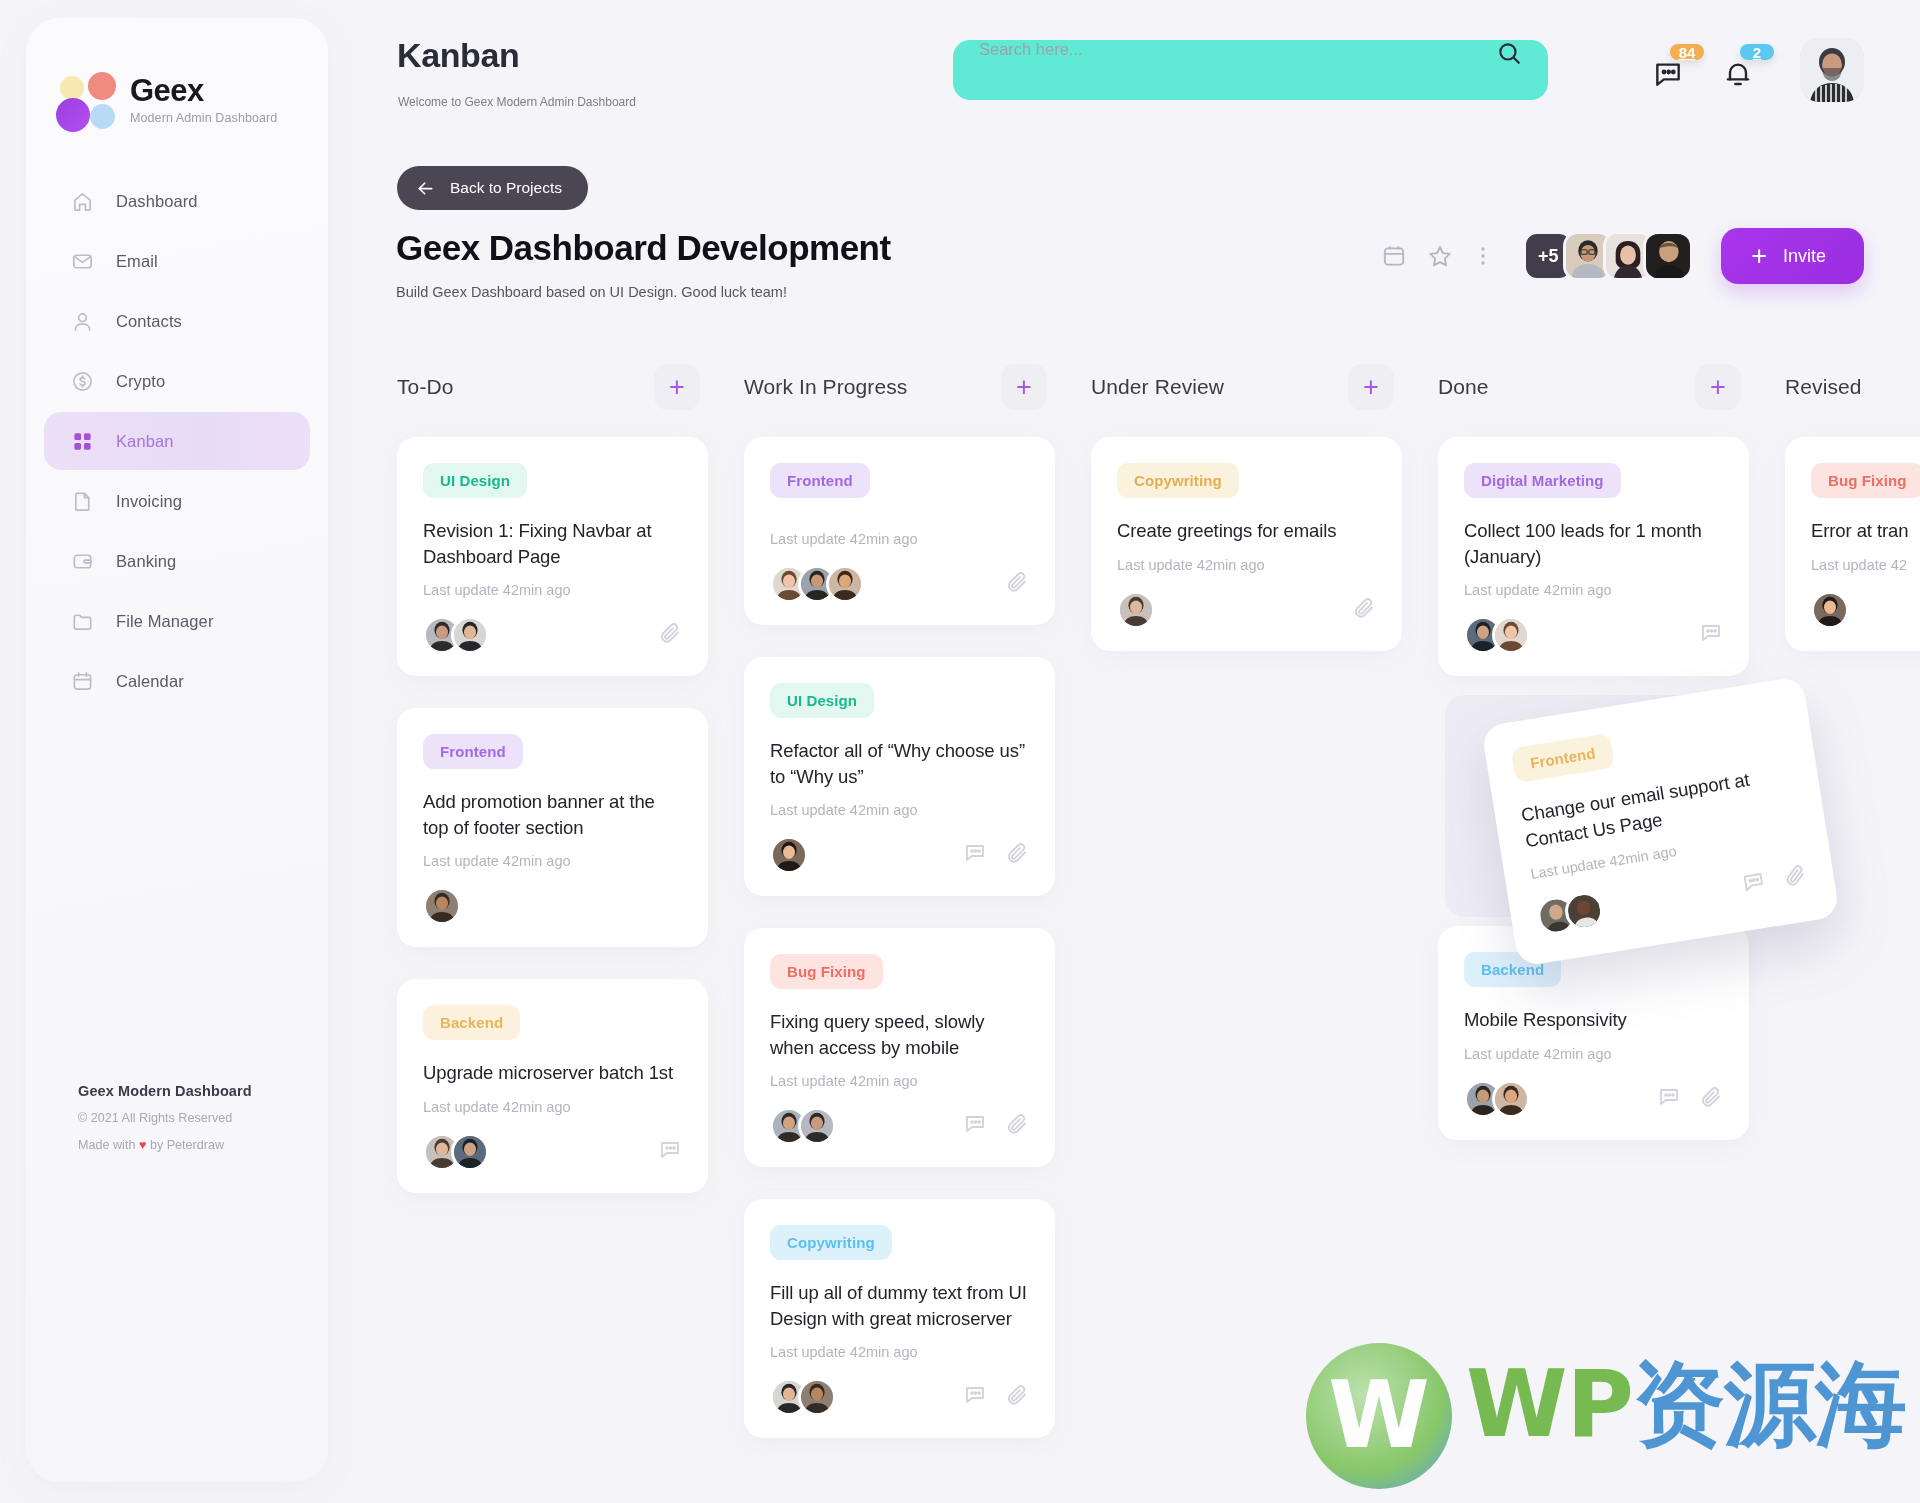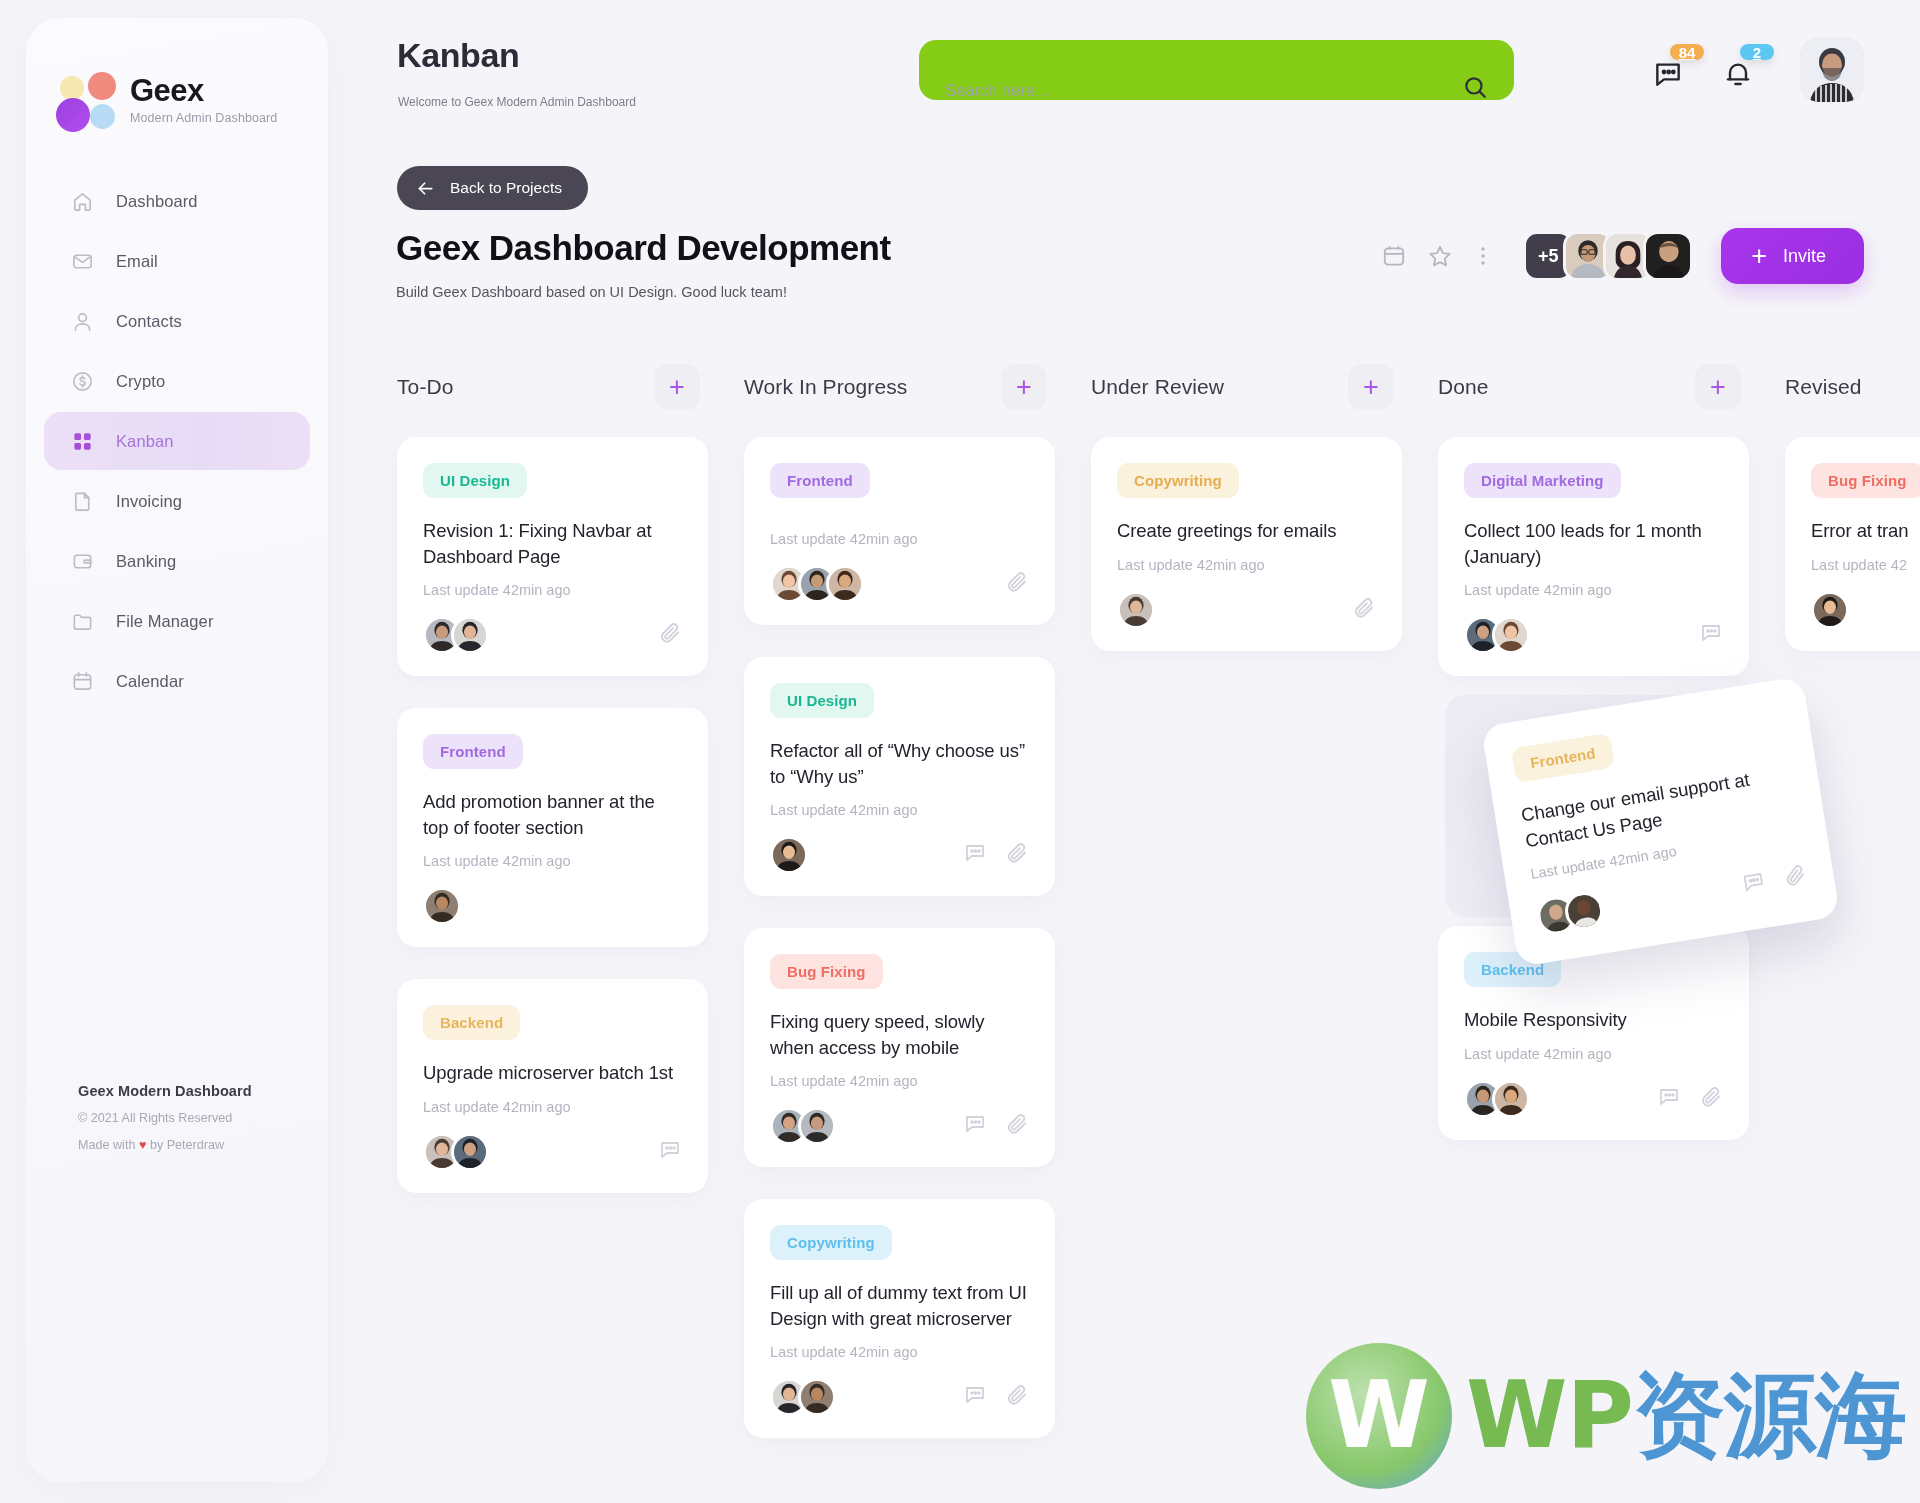--- a/index.html
+++ b/index.html
@@ -48,23 +48,23 @@
   .side-foot .t1 { font-size: 14.5px; font-weight:700; color:#3c3c48; letter-spacing:.1px;}
   .side-foot .t2 { font-size: 12.6px; color:#a9a9b6; margin-top: 12px;}
   .side-foot .t3 { font-size: 12.6px; color:#a9a9b6; margin-top: 13px;}
   .side-foot .t3 .hrt { color:#e5484d; }
 
   
   .page-title { position:absolute; left: 397px; top: 36px; font-size: 34px; font-weight:700; color:#2c2c38; letter-spacing:-.4px;}
   .page-sub { position:absolute; left: 398px; top: 95px; font-size: 12px; color:#7d7d8d;}
 
   .search {
-    position:absolute; left: 919px; top: 40px; width: 595px; height: 60px;
-    background: #84cc16; border-radius: 17px;
-    display:flex; align-items:flex-end; padding: 0 26px;
+    position:absolute; left: 953px; top: 40px; width: 595px; height: 60px;
+    background: #5eead4; border-radius: 17px;
+    display:flex; align-items:flex-start; padding: 0 26px;
   }
   .search input {
     flex:1; border:0; outline:0; background:transparent;
     font-size: 16.5px; color:#5e5e6c; font-family:inherit;
   }
   .search input::placeholder { color:#9f9fae; }
   .search .si { width: 26px; height:26px; color:#2d2d38; }
 
   .hdr-icons { position:absolute; right: 56px; top: 38px; display:flex; align-items:center; gap: 30px;}
   .hic { position:relative; width: 40px; height: 40px; display:flex; align-items:flex-end; justify-content:flex-start; cursor:pointer;}
@@ -153,21 +153,21 @@
     transform: rotate(-9deg);
     box-shadow: 0 26px 54px rgba(95,90,135,.20);
     z-index: 40;
   }
   .drop-ghost {
     position:absolute; left: 1445px; top: 695px; width: 314px; height: 222px;
     background: rgba(232,231,240,.62); border-radius: 20px; z-index: 30;
   }
 
   
-  .wm { position:absolute; right: 14px; bottom: 14px; display:flex; align-items:center; gap: 14px; z-index: 60; opacity:.92;}
+  .wm { position:absolute; right: 14px; bottom: 14px; display:flex; gap: 14px; z-index: 60; opacity:.92;}
   .wm-circle { width: 146px; height:146px; border-radius:50%; background: radial-gradient(circle at 40% 35%, #b8e0a8, #7fc45f 60%, #4d9bd6 100%); position:relative; display:flex; align-items:center; justify-content:center;}
   .wm-circle::after { content:"W"; font-size: 92px; font-weight:700; color:#fff; font-family:"DejaVu Sans", sans-serif; line-height:1;}
   .wm-text { font-size: 92px; font-weight:700; letter-spacing:-1px; font-family:"DejaVu Sans", sans-serif; }
   .wm-text .g { color:#6db544; } .wm-text .b { color:#3f8fd0; }
 </style>
 </head>
 <body>
 
 <div id="app">
 

